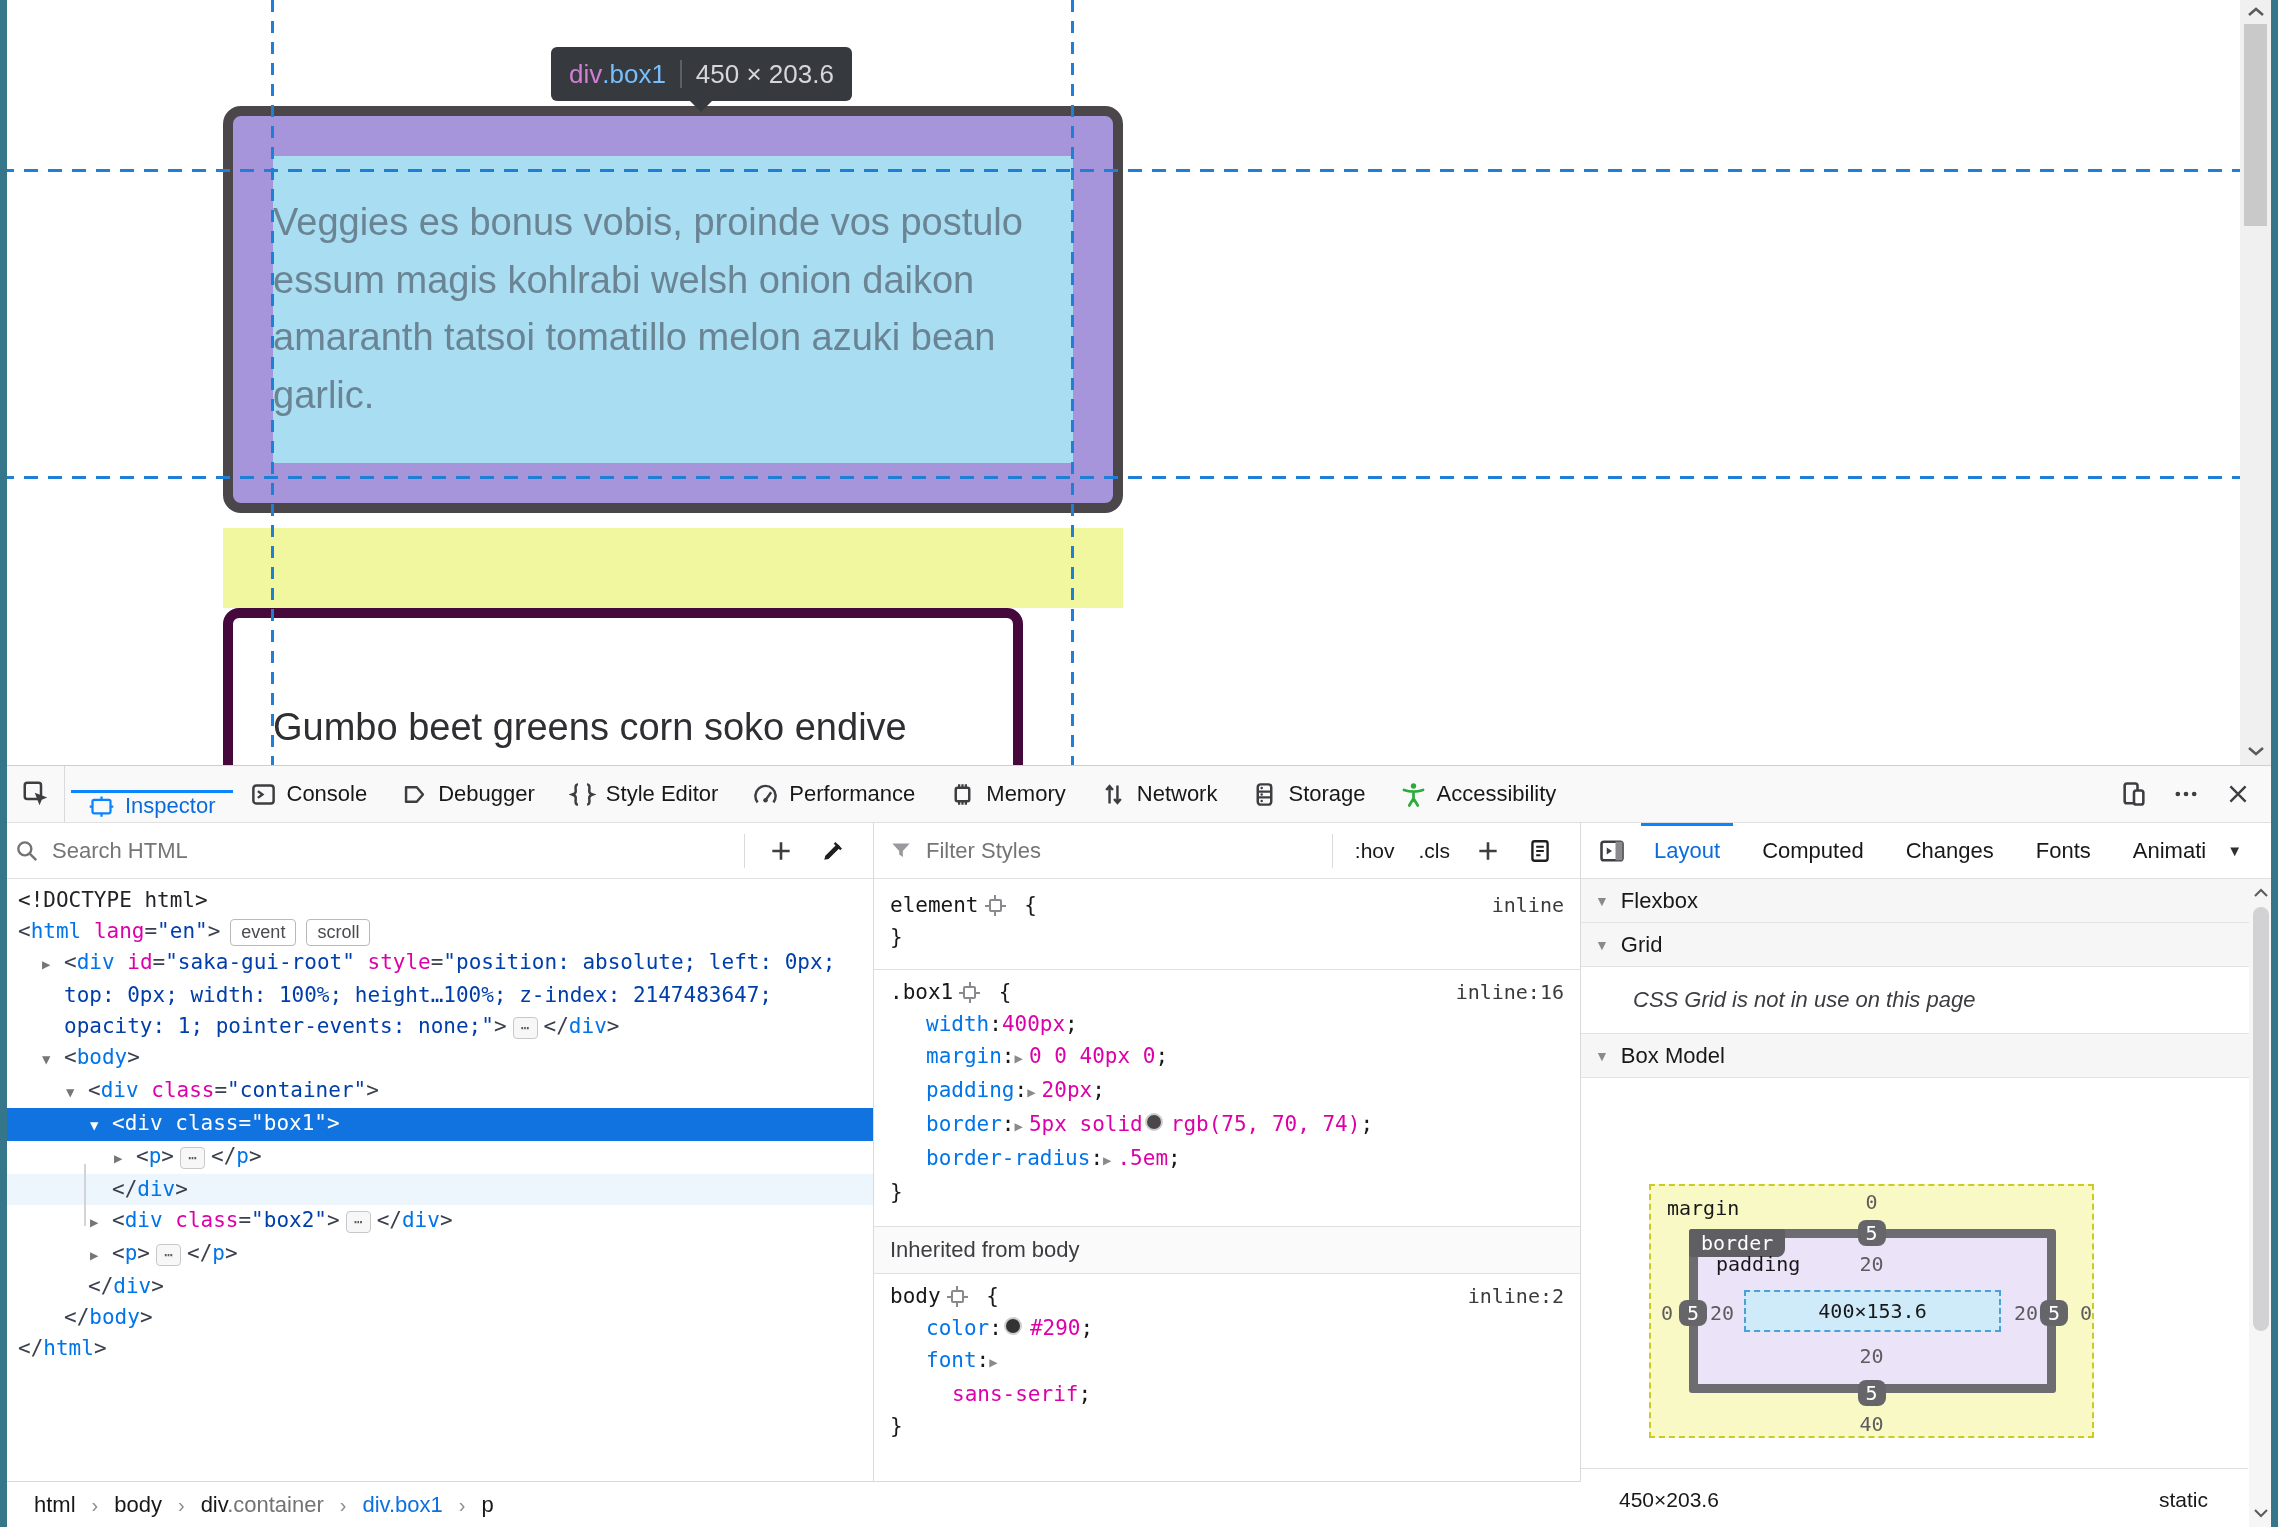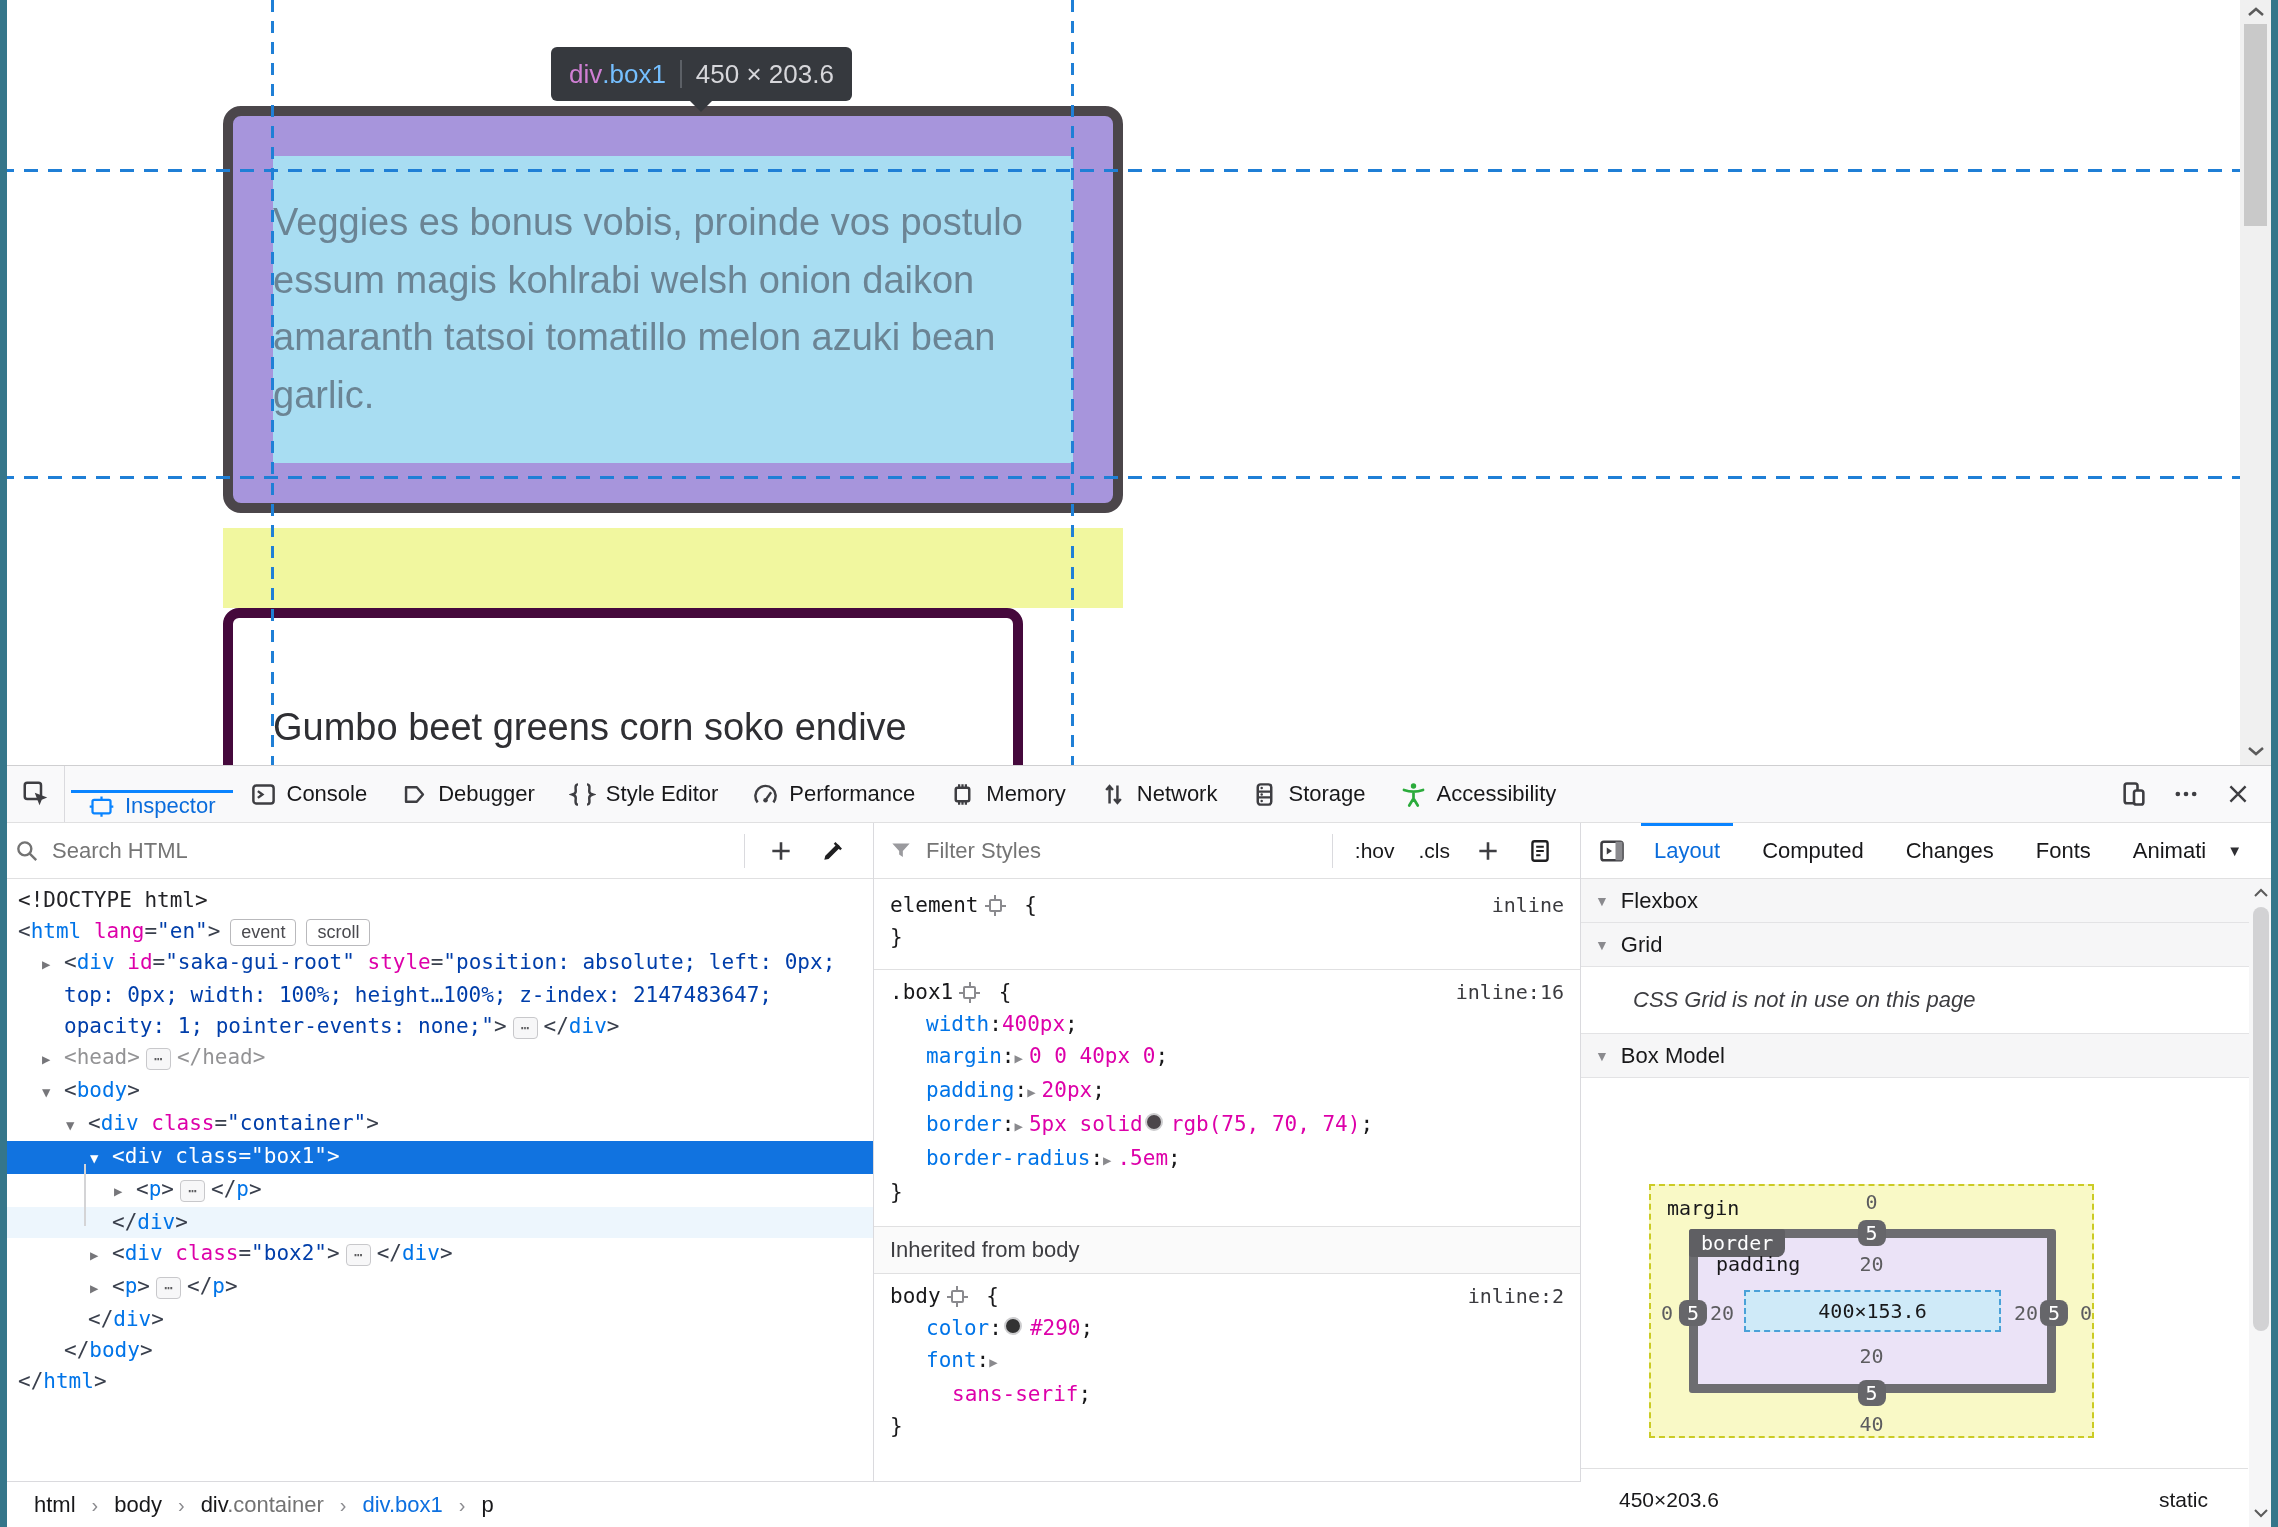--- a/index.html
+++ b/index.html
@@ -331,21 +331,20 @@
               <path d="M4 20 l0.9 -3.6 L14.6 6.7 a2.1 2.1 0 0 1 3 3 L7.9 19.4 Z" fill="#1f1f21"></path>
               <path d="M13.5 4.5 l6 6" stroke="#1f1f21" stroke-width="2.2"></path>
             </svg>
           </div>
         </div>
 
         <div id="markup-rows">
           <div class="mrow r0"><span class="tk-doct">&lt;!DOCTYPE html&gt;</span></div>
           <div class="mrow r1"><span class="tk-brk">&lt;</span><span class="tk-tag">html</span><span class="tk-attr"> lang</span><span class="tk-brk">=</span><span class="tk-val">"en"</span><span class="tk-brk">&gt;</span><span class="tk-badge">event</span><span class="tk-badge">scroll</span></div>
           <div class="mrow r2"><span class="tk-exp">▶</span><span class="tk-brk">&lt;</span><span class="tk-tag">div</span><span class="tk-attr"> id</span><span class="tk-brk">=</span><span class="tk-val">"saka-gui-root"</span><span class="tk-attr"> style</span><span class="tk-brk">=</span><span class="tk-val">"position: absolute; left: 0px; top: 0px; width: 100%; height…100%; z-index: 2147483647; opacity: 1; pointer-events: none;"</span><span class="tk-brk">&gt;</span><span class="tk-chip">⋯</span><span class="tk-brk">&lt;/</span><span class="tk-tag">div</span><span class="tk-brk">&gt;</span></div>
-          <div class="mrow r3"><span class="tk-exp">▶</span><span class="tk-gray">&lt;head&gt;</span><span class="tk-chip">⋯</span><span class="tk-gray">&lt;/head&gt;</span></div>
           <div class="mrow r4"><span class="tk-exp">▼</span><span class="tk-brk">&lt;</span><span class="tk-tag">body</span><span class="tk-brk">&gt;</span></div>
           <div class="mrow r5"><span class="tk-exp">▼</span><span class="tk-brk">&lt;</span><span class="tk-tag">div</span><span class="tk-attr"> class</span><span class="tk-brk">=</span><span class="tk-val">"container"</span><span class="tk-brk">&gt;</span></div>
           <div class="mrow r6 sel"><span class="tk-exp">▼</span><span class="tk-brk">&lt;</span><span class="tk-tag">div</span><span class="tk-attr"> class</span><span class="tk-brk">=</span><span class="tk-val">"box1"</span><span class="tk-brk">&gt;</span></div>
           <div class="mrow r7"><span class="tk-exp">▶</span><span class="tk-brk">&lt;</span><span class="tk-tag">p</span><span class="tk-brk">&gt;</span><span class="tk-chip">⋯</span><span class="tk-brk">&lt;/</span><span class="tk-tag">p</span><span class="tk-brk">&gt;</span></div>
           <div class="mrow r8 hovr"><span class="tk-brk">&lt;/</span><span class="tk-tag">div</span><span class="tk-brk">&gt;</span></div>
           <div class="mrow r9"><span class="tk-exp">▶</span><span class="tk-brk">&lt;</span><span class="tk-tag">div</span><span class="tk-attr"> class</span><span class="tk-brk">=</span><span class="tk-val">"box2"</span><span class="tk-brk">&gt;</span><span class="tk-chip">⋯</span><span class="tk-brk">&lt;/</span><span class="tk-tag">div</span><span class="tk-brk">&gt;</span></div>
           <div class="mrow r10"><span class="tk-exp">▶</span><span class="tk-brk">&lt;</span><span class="tk-tag">p</span><span class="tk-brk">&gt;</span><span class="tk-chip">⋯</span><span class="tk-brk">&lt;/</span><span class="tk-tag">p</span><span class="tk-brk">&gt;</span></div>
           <div class="mrow r11"><span class="tk-brk">&lt;/</span><span class="tk-tag">div</span><span class="tk-brk">&gt;</span></div>
           <div class="mrow r12"><span class="tk-brk">&lt;/</span><span class="tk-tag">body</span><span class="tk-brk">&gt;</span></div>
           <div class="mrow r13"><span class="tk-brk">&lt;/</span><span class="tk-tag">html</span><span class="tk-brk">&gt;</span></div>

